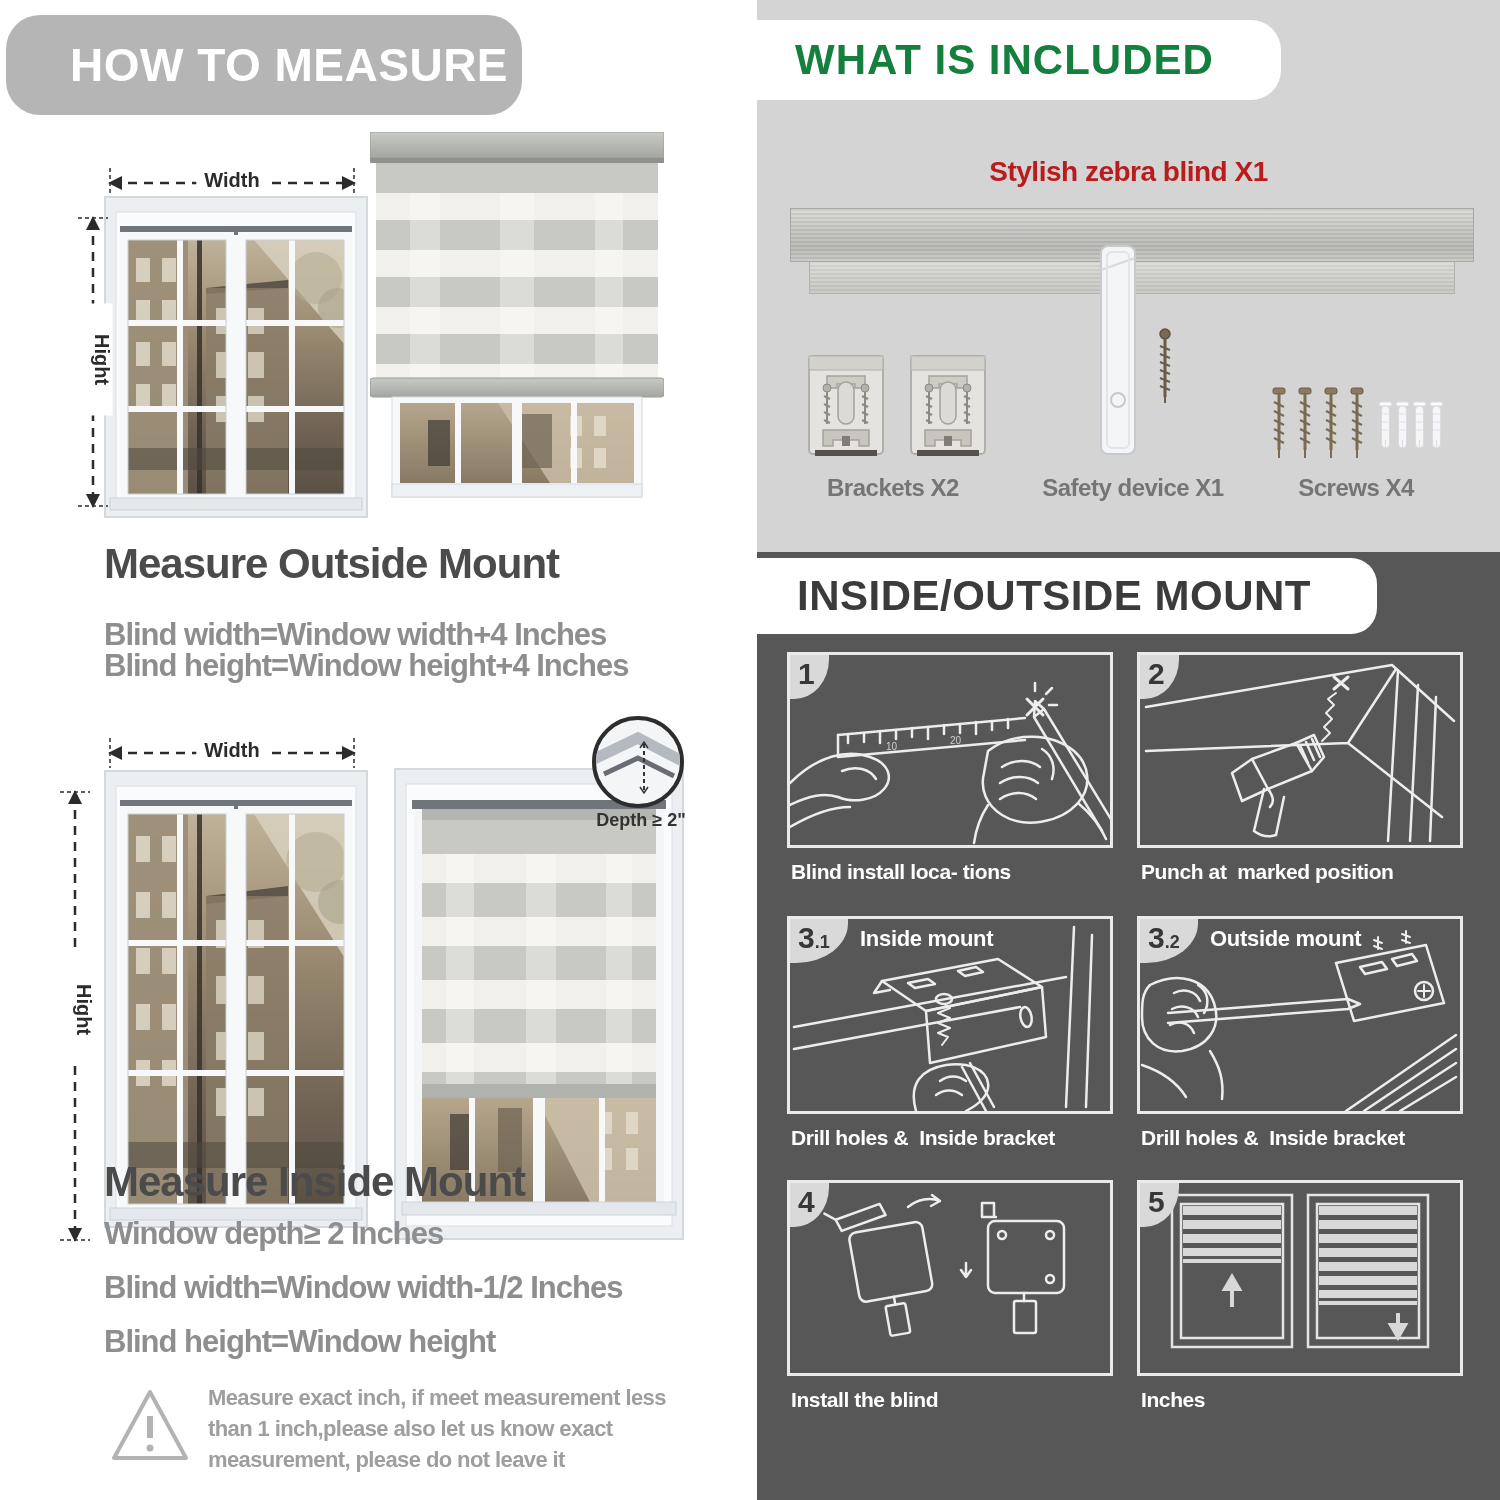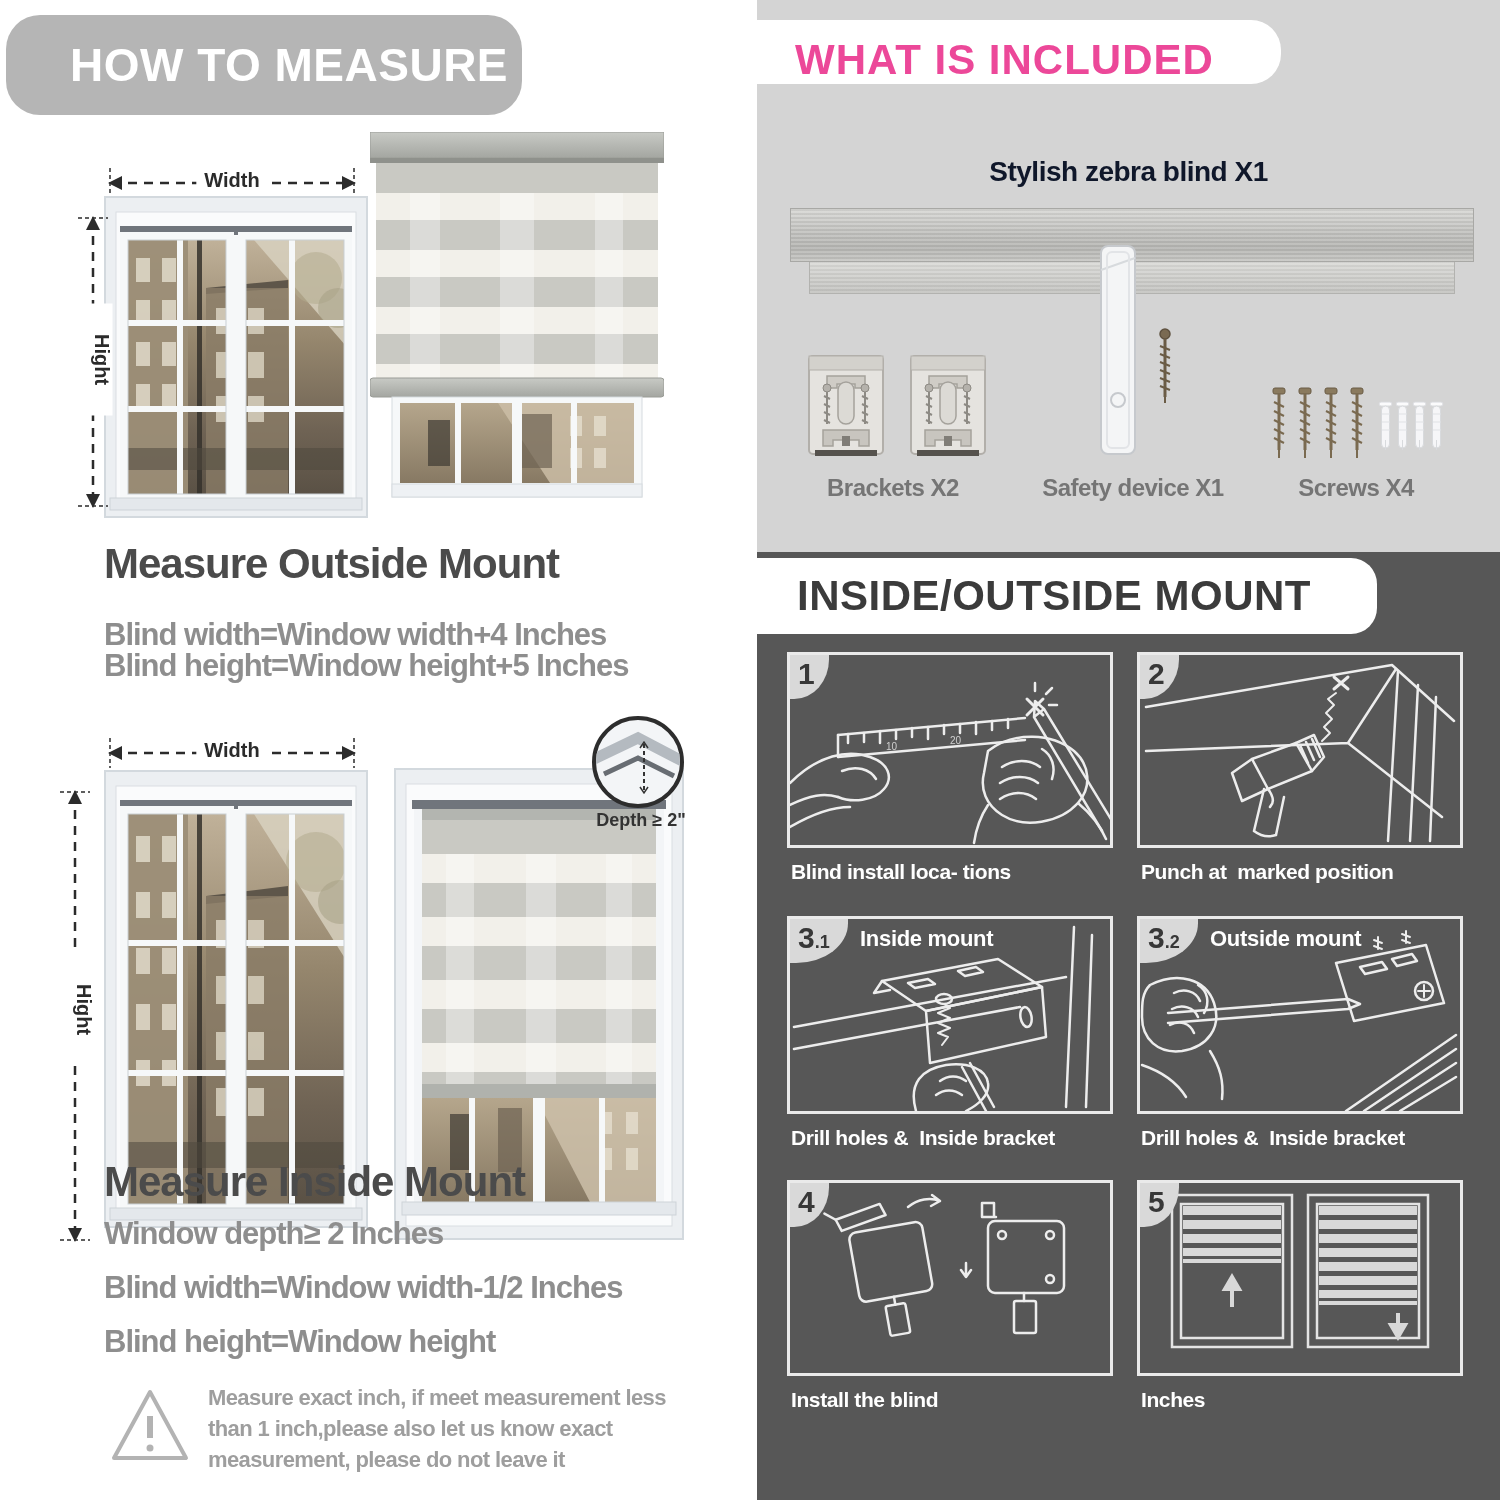--- a/index.html
+++ b/index.html
@@ -8,23 +8,23 @@
   
   .htm-header{left:6px;top:15px;width:516px;height:100px;background:#b5b5b5;border-radius:34px;
     color:#fff;font-size:46px;font-weight:bold;line-height:100px;padding-left:64px;box-sizing:border-box;letter-spacing:.5px;}
   .fig-title{font-size:42px;font-weight:bold;color:#4b4b4b;letter-spacing:-1px;}
   .fig-line{font-size:31px;font-weight:bold;color:#8e8e8e;letter-spacing:-1px;}
   .dim-label{background:#fff;font-size:20px;font-weight:bold;color:#2b2b2b;padding:0 8px;white-space:nowrap;}
   .depth-label{font-size:18px;font-weight:bold;color:#333;text-align:center;}
   .warn-text{font-size:22px;font-weight:bold;color:#9e9e9e;letter-spacing:-.6px;line-height:31px;width:480px;}
   
   .sec-included{left:757px;top:0;width:743px;height:568px;background:#d4d4d4;}
-  .wii-header{left:0;top:20px;width:524px;height:64px;background:#fff;border-radius:0 30px 30px 0;
-    color:#ec4899;font-size:42px;font-weight:bold;line-height:80px;padding-left:38px;box-sizing:border-box;letter-spacing:1px;}
-  .product-label{left:0;top:156px;width:743px;text-align:center;font-size:28px;font-weight:bold;color:#0f172a;letter-spacing:-.5px;}
+  .wii-header{left:0;top:20px;width:524px;height:80px;background:#fff;border-radius:0 30px 30px 0;
+    color:#15803d;font-size:42px;font-weight:bold;line-height:80px;padding-left:38px;box-sizing:border-box;letter-spacing:1px;}
+  .product-label{left:0;top:156px;width:743px;text-align:center;font-size:28px;font-weight:bold;color:#b91c1c;letter-spacing:-.5px;}
   .bar-main{left:33px;top:208px;width:684px;height:54px;border:1px solid #a8a8a5;box-sizing:border-box;
     background:repeating-linear-gradient(0deg,rgba(255,255,255,.10) 0 2px,rgba(0,0,0,.05) 2px 4px),linear-gradient(180deg,#d8d8d5 0%,#c2c2bf 45%,#b6b6b3 75%,#c6c6c3 100%);}
   .bar-lip{left:52px;top:262px;width:646px;height:32px;border:1px solid #b2b2af;border-top:none;box-sizing:border-box;
     background:repeating-linear-gradient(0deg,rgba(255,255,255,.10) 0 2px,rgba(0,0,0,.04) 2px 4px),linear-gradient(180deg,#dadad7,#c3c3c0);}
   .item-caption{top:474px;text-align:center;font-size:24px;font-weight:bold;color:#757575;letter-spacing:-.5px;}
   
   .sec-mount{left:757px;top:552px;width:743px;height:1188px;background:#575757;}
   .iom-header{left:0;top:6px;width:620px;height:76px;background:#fff;border-radius:0 26px 26px 0;
     color:#3b3b3b;font-size:42px;font-weight:bold;line-height:76px;padding-left:40px;box-sizing:border-box;letter-spacing:.5px;}
   .panel{border:3px solid #eaeaea;box-sizing:border-box;background:#575757;}
@@ -172,21 +172,21 @@
     <rect x="85" y="271" width="6" height="80"></rect>
         <rect x="201" y="271" width="6" height="80"></rect>
     <rect x="142" y="271" width="10" height="80"></rect>
   </g>
   <rect x="22" y="352" width="250" height="13" fill="#eef1f4" stroke="#d6dbdf"></rect>
 </svg>
 </div>
 
 <div class="abs fig-title" style="left:104px;top:540px;">Measure Outside Mount</div>
 <div class="abs fig-line" style="left:104px;top:600px;margin-top:17px;">Blind width=Window width+4 Inches</div>
-<div class="abs fig-line" style="left:104px;top:648px;">Blind height=Window height+5 Inches</div>
+<div class="abs fig-line" style="left:104px;top:648px;">Blind height=Window height+4 Inches</div>
 
 <div class="abs" style="left:104px;top:736px;width:256px;height:34px;">
   <svg width="256" height="34" viewBox="0 0 256 34">
     <g stroke="#2b2b2b" fill="none">
       <line x1="6" y1="2" x2="6" y2="32" stroke-width="1.5" stroke-dasharray="4 3"></line>
       <line x1="250" y1="2" x2="250" y2="32" stroke-width="1.5" stroke-dasharray="4 3"></line>
       <line x1="8" y1="17" x2="248" y2="17" stroke-width="2.5" stroke-dasharray="9 7"></line>
     </g>
     <polygon points="4,17 18,10 18,24" fill="#2b2b2b"></polygon>
     <polygon points="252,17 238,10 238,24" fill="#2b2b2b"></polygon>

